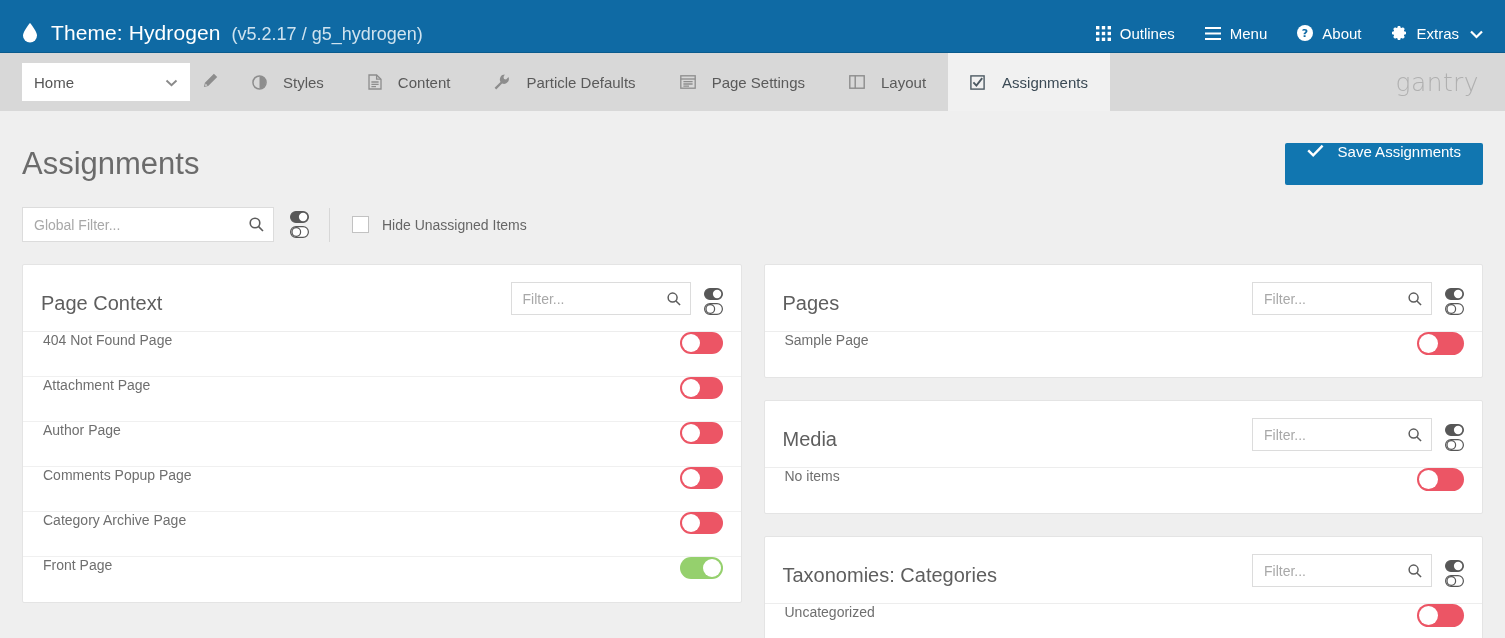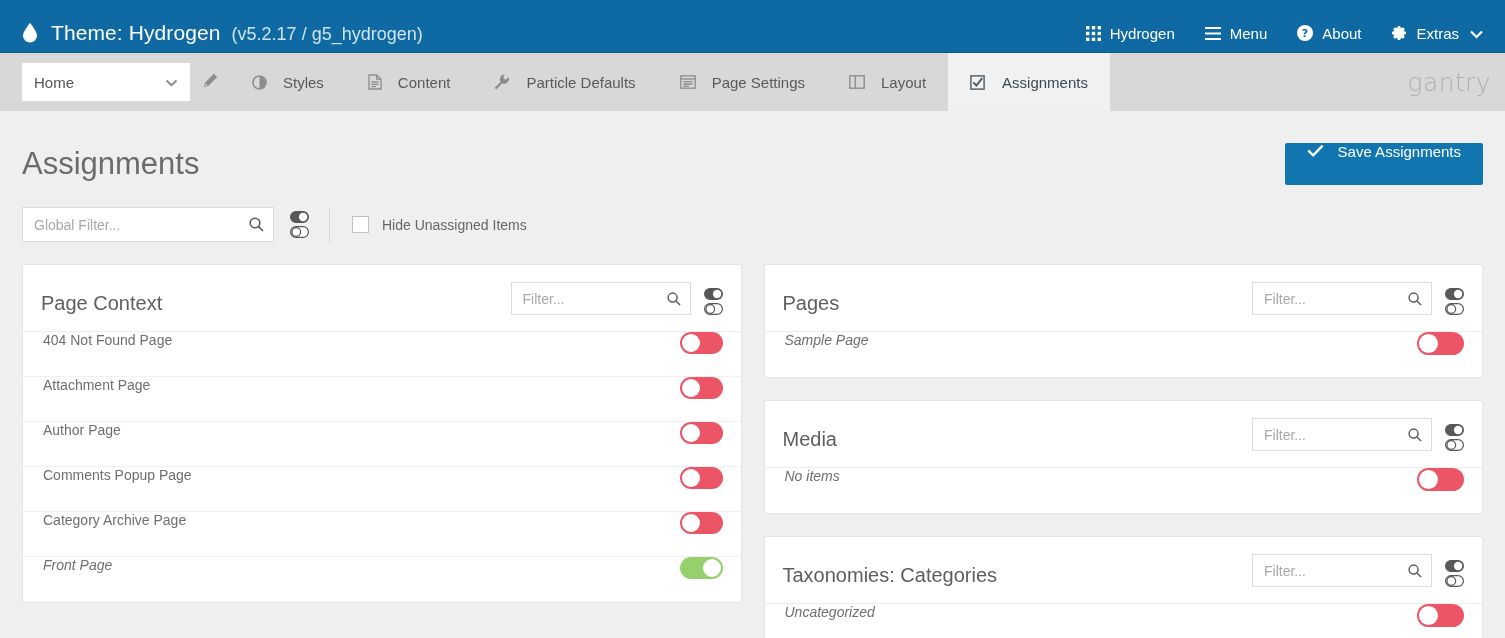--- a/index.html
+++ b/index.html
@@ -118,21 +118,21 @@
   .tab .tico { display: flex; align-items: center; color: #8d8d8d; }
   .tab.active {
     background: #f1f1f1;
     color: #3b4a55;
   }
   .tab.active .tico { color: #4d5a63; }
   .gantry-logo {
     margin-left: auto;
     display: flex;
     align-items: center;
-    padding-right: 14px;
+    padding-right: 26px;
     color: #b0b0b0;
     font-size: 25px;
     letter-spacing: 0.4px;
     font-family: "DejaVu Sans", sans-serif;
     font-weight: 300;
   }
 
   
   .page {
     padding: 0 22px;
@@ -258,21 +258,21 @@
   }
   .panel-head .toggle-all { margin-left: 13px; }
 
   .row {
     display: flex;
     align-items: flex-start;
     padding: 0 18px 0 20px;
     height: 45px;
     border-bottom: 1px solid #f0f0f0;
   }
-  .row:last-child { border-bottom: 0; font-style: italic; }
+  .row:last-child { border-bottom: 0; }
   .row-label {
     font-size: 14px;
     color: #6f6f6f;
   }
   .row .switch { margin-left: auto; }
 
   
   .switch {
     width: 43px;
     height: 22px;
@@ -320,21 +320,21 @@
             <rect x="5.8" y="0" width="3.4" height="3.4"></rect>
             <rect x="11.6" y="0" width="3.4" height="3.4"></rect>
           <rect x="0" y="5.8" width="3.4" height="3.4"></rect>
             <rect x="5.8" y="5.8" width="3.4" height="3.4"></rect>
             <rect x="11.6" y="5.8" width="3.4" height="3.4"></rect>
           <rect x="0" y="11.6" width="3.4" height="3.4"></rect>
             <rect x="5.8" y="11.6" width="3.4" height="3.4"></rect>
             <rect x="11.6" y="11.6" width="3.4" height="3.4"></rect>
         </svg>
       </span>
-      <span>Hydrogen</span>
+      <span>Outlines</span>
     </div>
 
     <div class="topnav-item">
       <span class="ti">
         <svg width="16" height="13" viewBox="0 0 16 13" fill="#fff">
           <rect x="0" y="0" width="16" height="2"></rect>
             <rect x="0" y="5.5" width="16" height="2"></rect>
             <rect x="0" y="11" width="16" height="2"></rect>
         </svg>
       </span>

